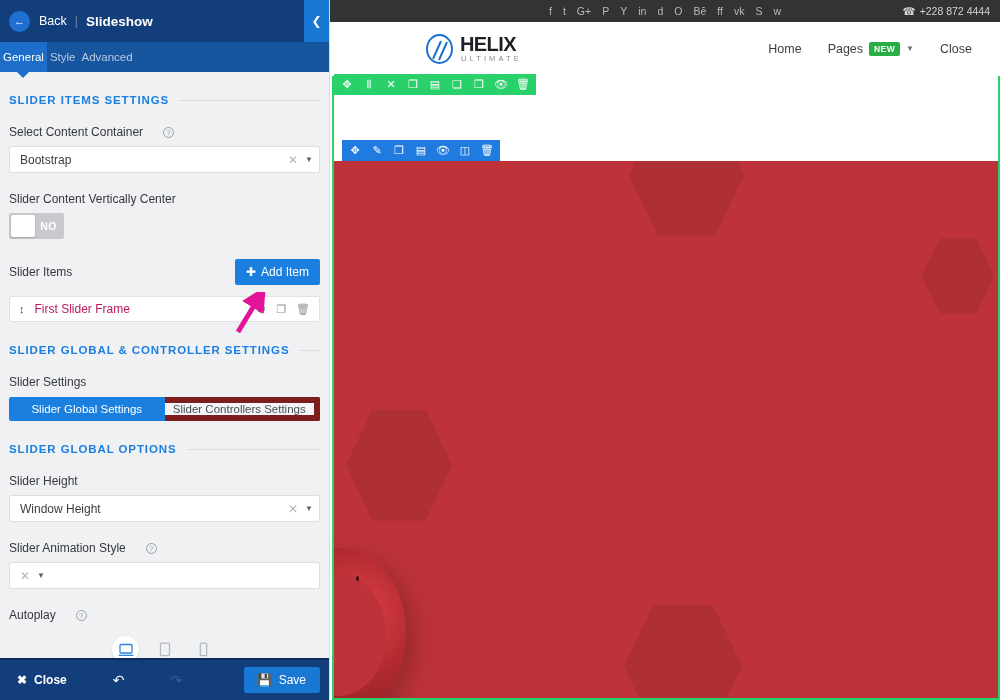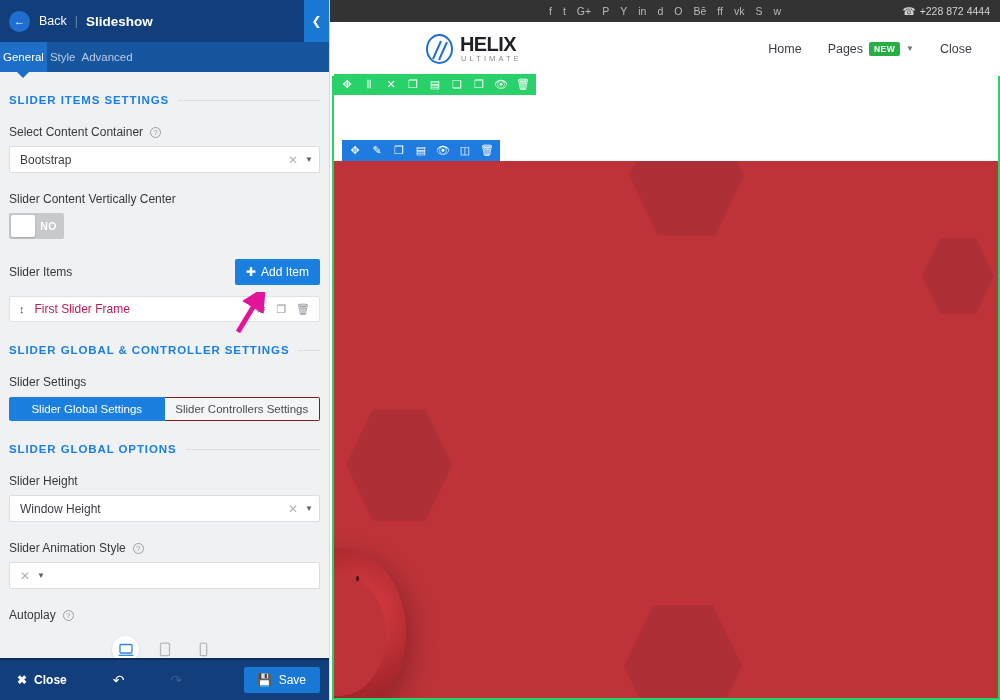--- a/index.html
+++ b/index.html
@@ -51,21 +51,21 @@
   .sb-body { flex:1 1 auto; overflow:hidden; padding:0 9px; position:relative; }
 
   .section-title {
     color:#1b7fe0; font-size:11.5px; font-weight:bold; letter-spacing:0.9px;
     display:flex; align-items:center; gap:9px; margin:22px 0 0 0;
   }
   .section-title .rule { flex:1 1 auto; height:1px; background:#dcdee2; }
 
   .field-label {
     font-size:12px; color:#35383d; margin:19px 0 7px 0; display:flex;
-    align-items:center; gap:7px;
+    align-items:center; gap:20px;
   }
   .help-icon {
     width:11px; height:11px; border-radius:50%; border:1px solid #9aa0a8;
     color:#9aa0a8; font-size:8px; line-height:9px; text-align:center;
     display:inline-block; cursor:pointer;
   }
   .select-box {
     height:27px; background:#ffffff; border:1px solid #dcdee2; border-radius:2px;
     display:flex; align-items:center; padding:0 6px 0 10px; cursor:pointer;
   }
@@ -96,21 +96,21 @@
     border-radius:2px; display:flex; align-items:center; padding:0 9px; gap:10px;
   }
   .item-drag { color:#4a4d52; font-size:11px; cursor:grab; }
   .item-name { flex:1 1 auto; font-size:12px; color:#be185d; }
   .item-act { color:#8d9197; font-size:11px; cursor:pointer; }
   .item-act.gear { color:#6f737a; font-size:12px; }
 
   .btn-group { display:flex; margin-top:8px; }
   .btn-seg {
     flex:1 1 50%; height:24px; font-size:11.5px; display:flex; align-items:center;
-    justify-content:center; border:1px solid #7f1d1d; cursor:pointer;
+    justify-content:center; border:6px solid #7f1d1d; cursor:pointer;
     background:#f4f5f7; color:#4a4d52;
   }
   .btn-seg.active { background:#1b7fe0; border-color:#1b7fe0; color:#ffffff; }
   .btn-seg:first-child { border-radius:2px 0 0 2px; }
   .btn-seg:last-child { border-radius:0 2px 2px 0; border-left:none; }
 
   .device-row {
     display:flex; align-items:center; justify-content:center; gap:12px; margin-top:14px;
   }
   .dev {

